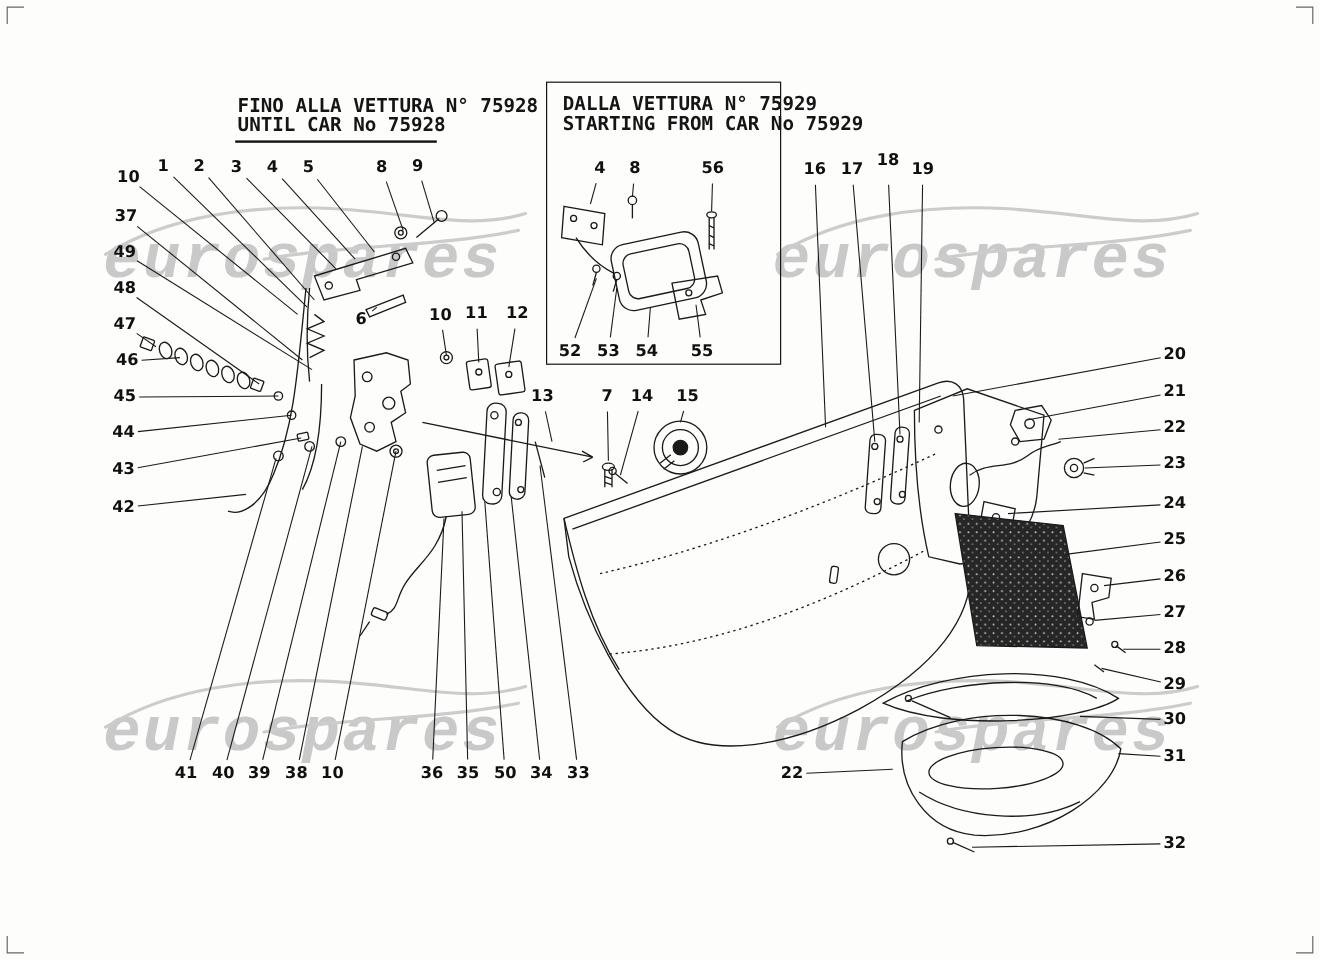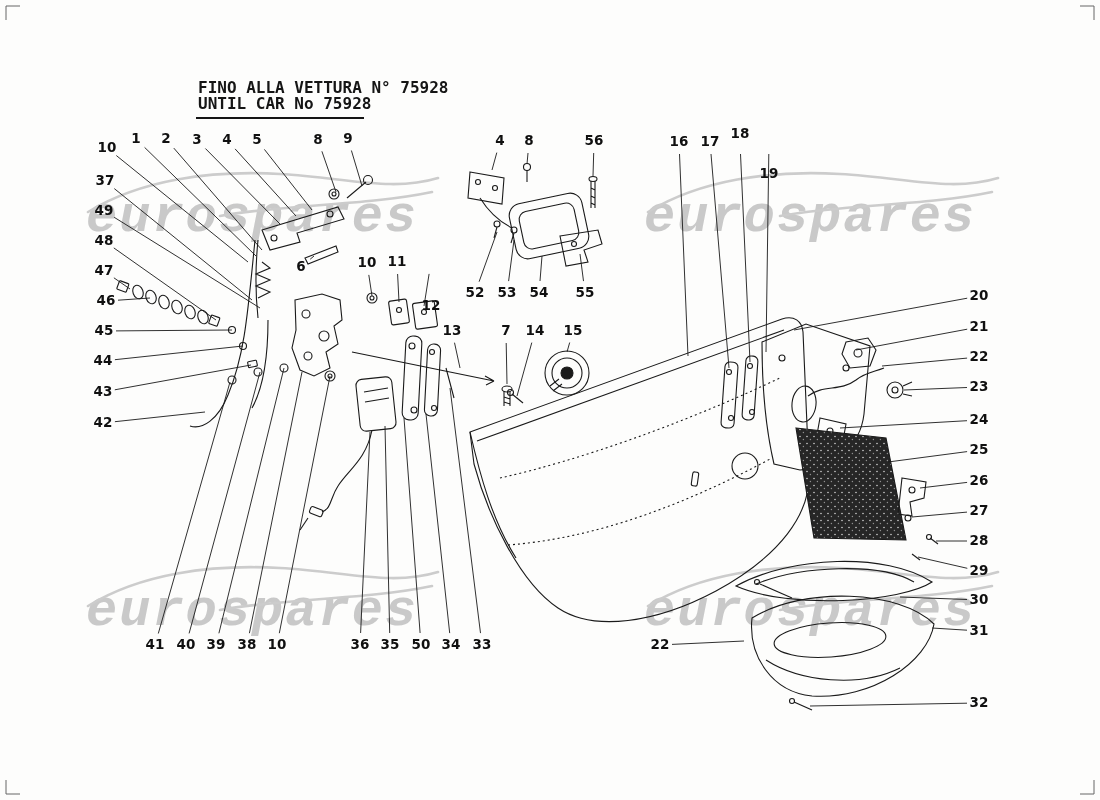--- a/index.html
+++ b/index.html
@@ -308,20 +308,24 @@
       <line x1="479.1" y1="281.7" x2="497" y2="232"></line>
       <line x1="508.6" y1="281.1" x2="514" y2="240"></line>
       <line x1="540.0" y1="281.0" x2="542" y2="256"></line>
       <line x1="583.5" y1="281.1" x2="580" y2="254"></line>
     </svg>
 
   <div class="hdr" style="left:198px;top:80px;">FINO ALLA VETTURA N° 75928</div>
   <div class="hdr" style="left:198px;top:96px;">UNTIL CAR No 75928</div>
   <div class="hdr-rule" style="left:196px;top:117px;width:168px;"></div>
 
+  <div class="note-box">
+    <div class="hdr" style="left:13px;top:10px;">DALLA VETTURA N° 75929</div>
+    <div class="hdr" style="left:13px;top:26px;">STARTING FROM CAR No 75929</div>
+  </div>
 
   <div id="callout-layer">
       <div class="callout" style="left: 107px; top: 148px;">10</div>
       <div class="callout" style="left: 136px; top: 139px;">1</div>
       <div class="callout" style="left: 166px; top: 139px;">2</div>
       <div class="callout" style="left: 197px; top: 140px;">3</div>
       <div class="callout" style="left: 227px; top: 140px;">4</div>
       <div class="callout" style="left: 257px; top: 140px;">5</div>
       <div class="callout" style="left: 318px; top: 140px;">8</div>
       <div class="callout" style="left: 348px; top: 139px;">9</div>
@@ -330,29 +334,29 @@
       <div class="callout" style="left: 104px; top: 241px;">48</div>
       <div class="callout" style="left: 104px; top: 271px;">47</div>
       <div class="callout" style="left: 106px; top: 301px; text-align: center;">46</div>
       <div class="callout" style="left: 104px; top: 331px;">45</div>
       <div class="callout" style="left: 103px; top: 361px;">44</div>
       <div class="callout" style="left: 103px; top: 392px;">43</div>
       <div class="callout" style="left: 103px; top: 423px;">42</div>
       <div class="callout" style="left: 301px; top: 267px;">6</div>
       <div class="callout" style="left: 367px; top: 263px;">10</div>
       <div class="callout" style="left: 397px; top: 262px;">11</div>
-      <div class="callout" style="left: 431px; top: 262px; margin-top: 44px;">12</div>
+      <div class="callout" style="left: 431px; top: 262px;">12</div>
       <div class="callout" style="left: 452px; top: 331px;">13</div>
       <div class="callout" style="left: 506px; top: 331px;">7</div>
       <div class="callout" style="left: 535px; top: 331px;">14</div>
       <div class="callout" style="left: 573px; top: 331px;">15</div>
       <div class="callout" style="left: 679px; top: 142px;">16</div>
       <div class="callout" style="left: 710px; top: 142px;">17</div>
       <div class="callout" style="left: 740px; top: 134px;">18</div>
-      <div class="callout" style="left: 769px; top: 142px; margin-top: 32px;">19</div>
+      <div class="callout" style="left: 769px; top: 142px;">19</div>
       <div class="callout" style="left: 979px; top: 296px;">20</div>
       <div class="callout" style="left: 979px; top: 327px;">21</div>
       <div class="callout" style="left: 979px; top: 357px;">22</div>
       <div class="callout" style="left: 979px; top: 387px;">23</div>
       <div class="callout" style="left: 979px; top: 420px;">24</div>
       <div class="callout" style="left: 979px; top: 450px;">25</div>
       <div class="callout" style="left: 979px; top: 481px;">26</div>
       <div class="callout" style="left: 979px; top: 511px;">27</div>
       <div class="callout" style="left: 979px; top: 541px;">28</div>
       <div class="callout" style="left: 979px; top: 571px;">29</div>

